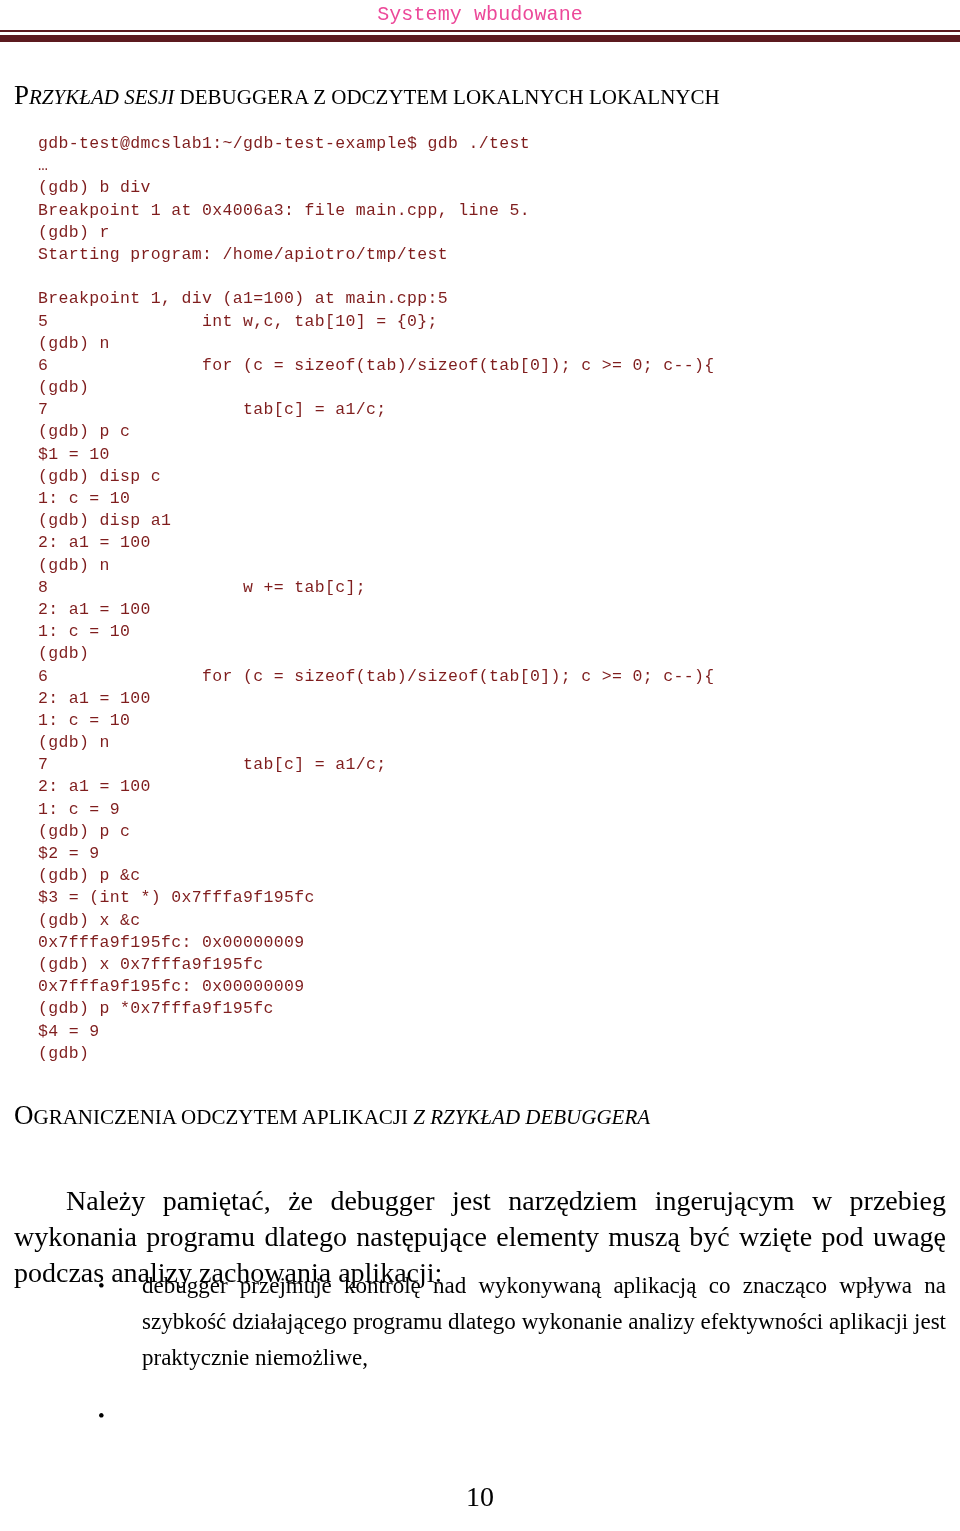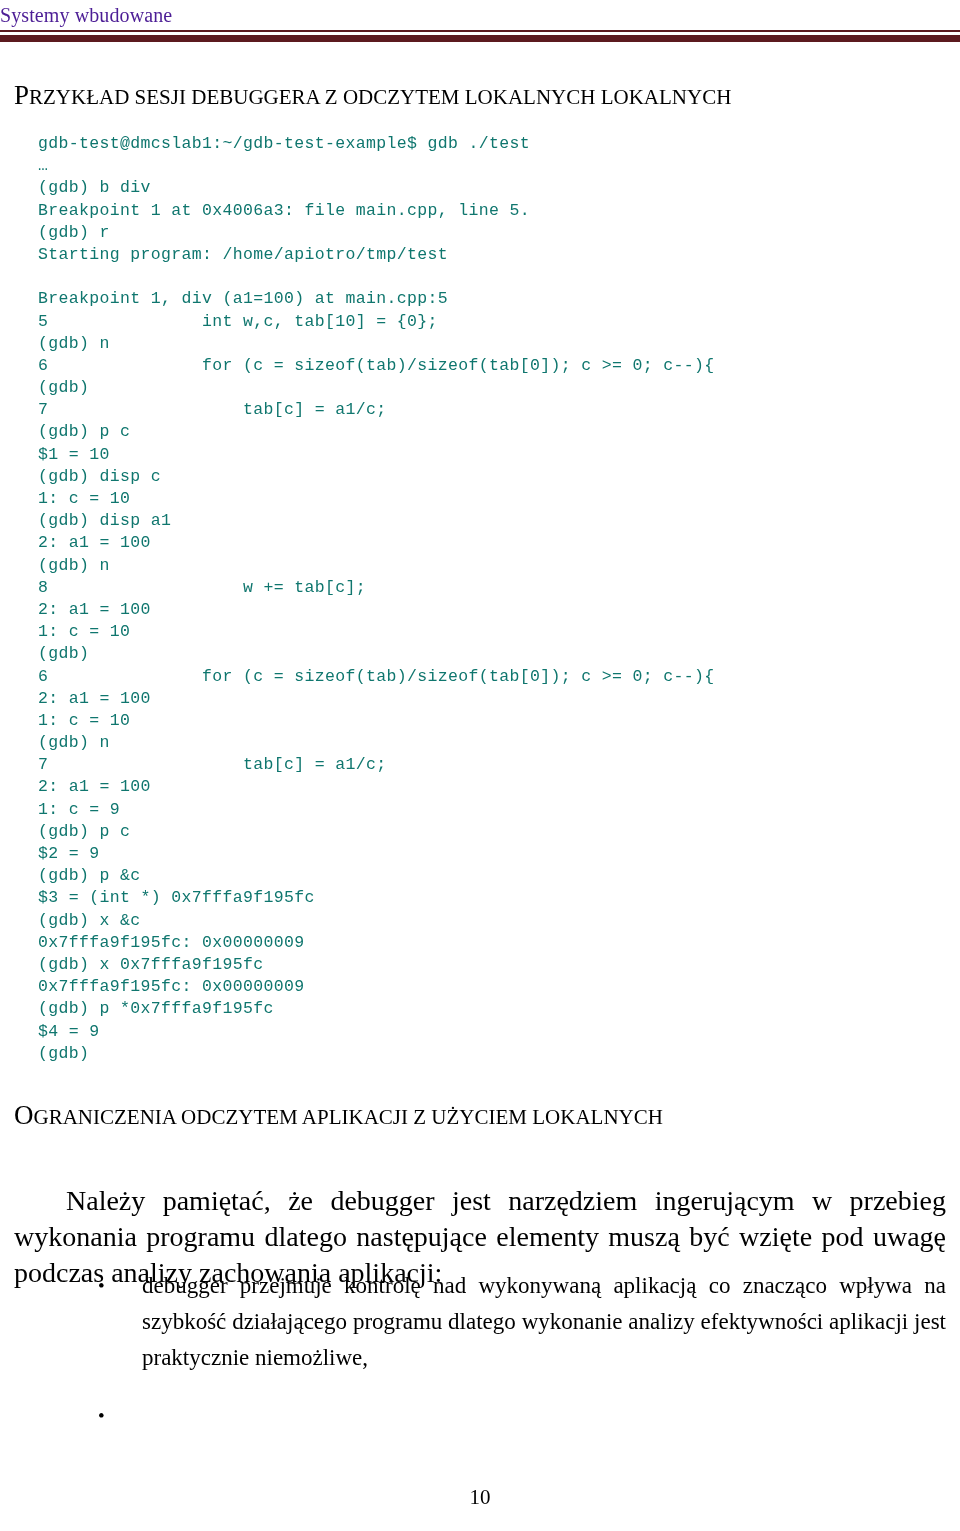--- a/index.html
+++ b/index.html
@@ -18,25 +18,25 @@
 
   
   .page-header {
     position: absolute;
     top: 0;
     left: 0;
     width: 960px;
     height: 44px;
   }
   .header-title {
-    text-align: left;
-    font-family: Liberation Serif, serif;
+    text-align: center;
+    font-family: Liberation Mono, monospace;
     font-size: 20px;
     line-height: 26px;
-    color: #4c1d95;
+    color: #ec4899;
     padding-top: 2px;
     letter-spacing: 0.1px;
   }
   .header-rule-thin {
     position: absolute;
     top: 30px;
     left: 0;
     width: 960px;
     height: 2px;
     background: #5c1a1f;
@@ -59,34 +59,35 @@
     white-space: nowrap;
     font-family: "Liberation Serif", "DejaVu Serif", serif;
   }
   .section-heading .first-letter {
     font-size: 27px;
   }
   .sc {
     font-size: 21px;
   }
   .it {
+    font-style: italic;
   }
   #heading-1 { top: 80px; }
   #heading-2 { top: 1100px; }
 
   
   .terminal {
     position: absolute;
     left: 38px;
     top: 133px;
     width: 880px;
     font-family: "Liberation Mono", "DejaVu Sans Mono", monospace;
     font-size: 16.5px;
     line-height: 22.2px;
-    color: #0f766e;
+    color: #7f1d1d;
     white-space: pre;
     letter-spacing: 0.35px;
   }
   .terminal .line {
     height: 22.2px;
     white-space: pre;
   }
   .terminal .line.blank {
     height: 22.2px;
   }
@@ -128,38 +129,38 @@
     line-height: 36px;
   }
 
   
   .page-number {
     position: absolute;
     top: 1484px;
     left: 0;
     width: 960px;
     text-align: center;
-    font-size: 21px;
+    font-size: 28px;
     line-height: 26px;
   }
 </style>
 </head>
 <body>
 
 <div class="page-header">
   <div class="header-title">Systemy wbudowane</div>
   <div class="header-rule-thin"></div>
   <div class="header-rule-thick"></div>
 </div>
 
 <div class="section-heading" id="heading-1"><span class="first-letter">P</span><span class="sc it">RZYKŁAD SESJI</span><span class="sc"> DEBUGGERA Z ODCZYTEM LOKALNYCH LOKALNYCH</span></div>
 
 <div class="terminal" id="gdb-transcript"><div class="line">gdb-test@dmcslab1:~/gdb-test-example$ gdb ./test</div><div class="line">…</div><div class="line">(gdb) b div</div><div class="line">Breakpoint 1 at 0x4006a3: file main.cpp, line 5.</div><div class="line">(gdb) r</div><div class="line">Starting program: /home/apiotro/tmp/test</div><div class="line blank">&nbsp;</div><div class="line">Breakpoint 1, div (a1=100) at main.cpp:5</div><div class="line">5               int w,c, tab[10] = {0};</div><div class="line">(gdb) n</div><div class="line">6               for (c = sizeof(tab)/sizeof(tab[0]); c &gt;= 0; c--){</div><div class="line">(gdb)</div><div class="line">7                   tab[c] = a1/c;</div><div class="line">(gdb) p c</div><div class="line">$1 = 10</div><div class="line">(gdb) disp c</div><div class="line">1: c = 10</div><div class="line">(gdb) disp a1</div><div class="line">2: a1 = 100</div><div class="line">(gdb) n</div><div class="line">8                   w += tab[c];</div><div class="line">2: a1 = 100</div><div class="line">1: c = 10</div><div class="line">(gdb)</div><div class="line">6               for (c = sizeof(tab)/sizeof(tab[0]); c &gt;= 0; c--){</div><div class="line">2: a1 = 100</div><div class="line">1: c = 10</div><div class="line">(gdb) n</div><div class="line">7                   tab[c] = a1/c;</div><div class="line">2: a1 = 100</div><div class="line">1: c = 9</div><div class="line">(gdb) p c</div><div class="line">$2 = 9</div><div class="line">(gdb) p &amp;c</div><div class="line">$3 = (int *) 0x7fffa9f195fc</div><div class="line">(gdb) x &amp;c</div><div class="line">0x7fffa9f195fc: 0x00000009</div><div class="line">(gdb) x 0x7fffa9f195fc</div><div class="line">0x7fffa9f195fc: 0x00000009</div><div class="line">(gdb) p *0x7fffa9f195fc</div><div class="line">$4 = 9</div><div class="line">(gdb)</div></div>
 
-<div class="section-heading" id="heading-2"><span class="first-letter">O</span><span class="sc">GRANICZENIA ODCZYTEM APLIKACJI </span><span class="sc it">Z UŻYCIEM LOKALNYCH</span></div>
+<div class="section-heading" id="heading-2"><span class="first-letter">O</span><span class="sc">GRANICZENIA ODCZYTEM APLIKACJI </span><span class="sc it">Z RZYKŁAD DEBUGGERA</span></div>
 
 <p class="body-paragraph" id="intro-paragraph">Należy pamiętać, że debugger jest narzędziem ingerującym w przebieg wykonania programu dlatego następujące elementy muszą być wzięte pod uwagę podczas analizy zachowania aplikacji:</p>
 
 <ul class="bullet-list" id="limitations-list">
     <li class="bullet-item"><span class="bullet-marker">•</span><span>debugger przejmuje kontrolę nad wykonywaną aplikacją co znacząco wpływa na szybkość działającego programu dlatego wykonanie analizy efektywności aplikacji jest praktycznie niemożliwe,</span></li>
     <li class="bullet-item"><span class="bullet-marker">•</span></li>
   </ul>
 
 <div class="page-number">10</div>
 

